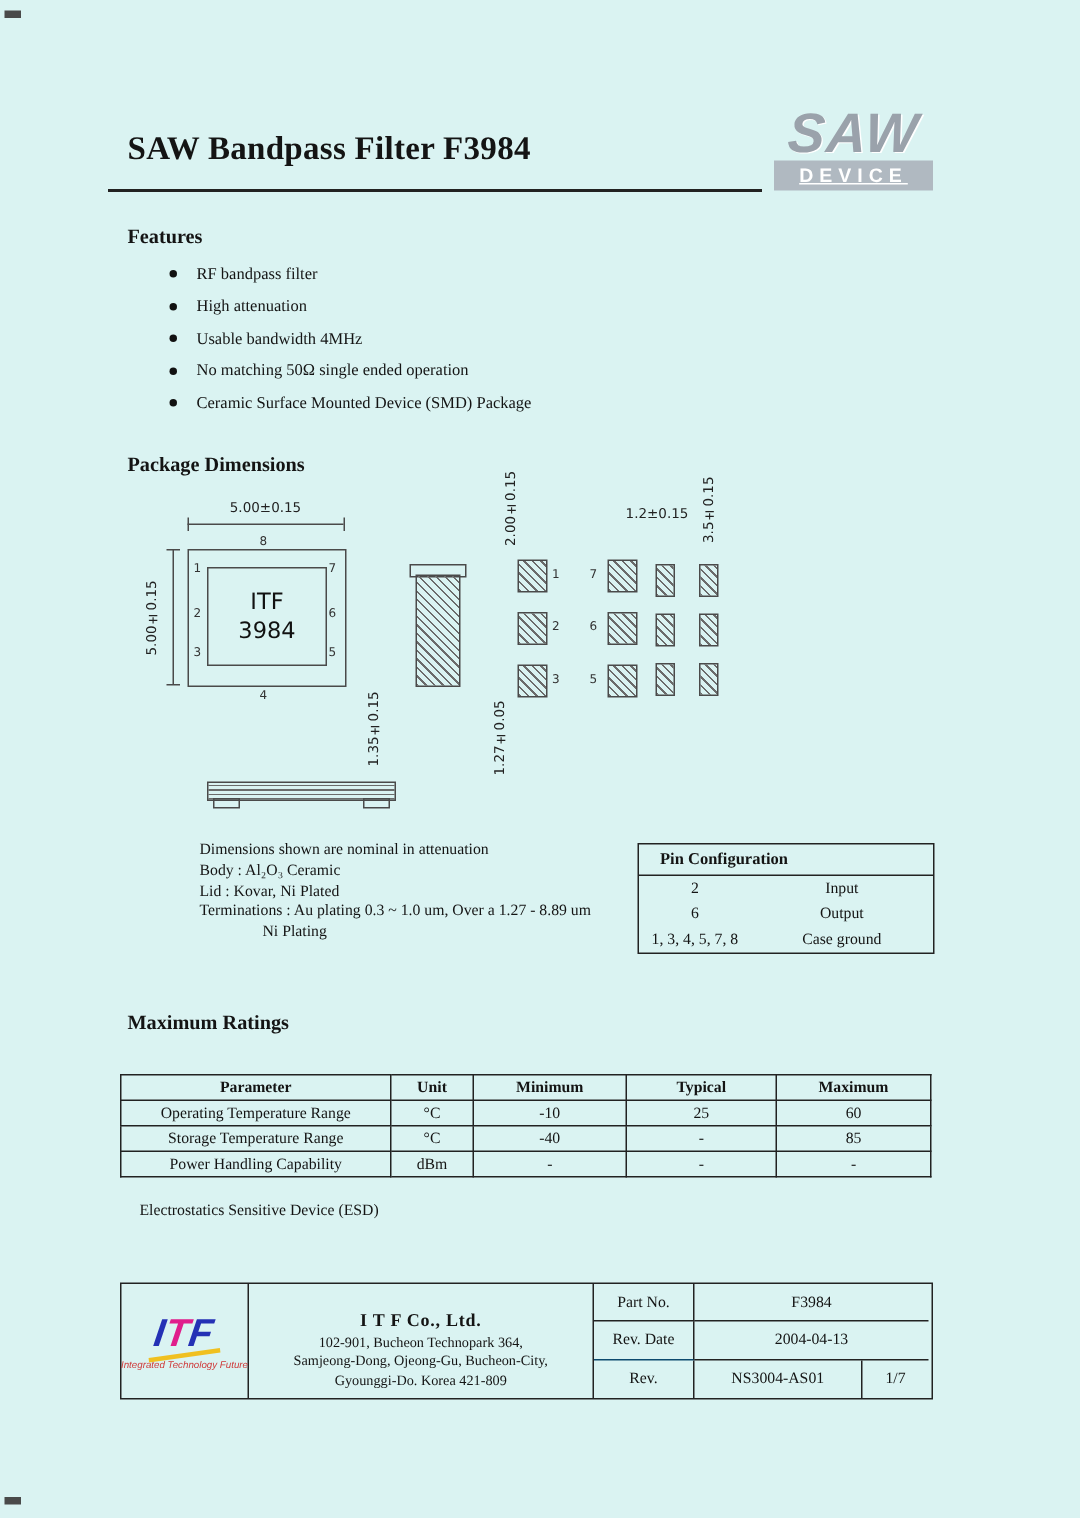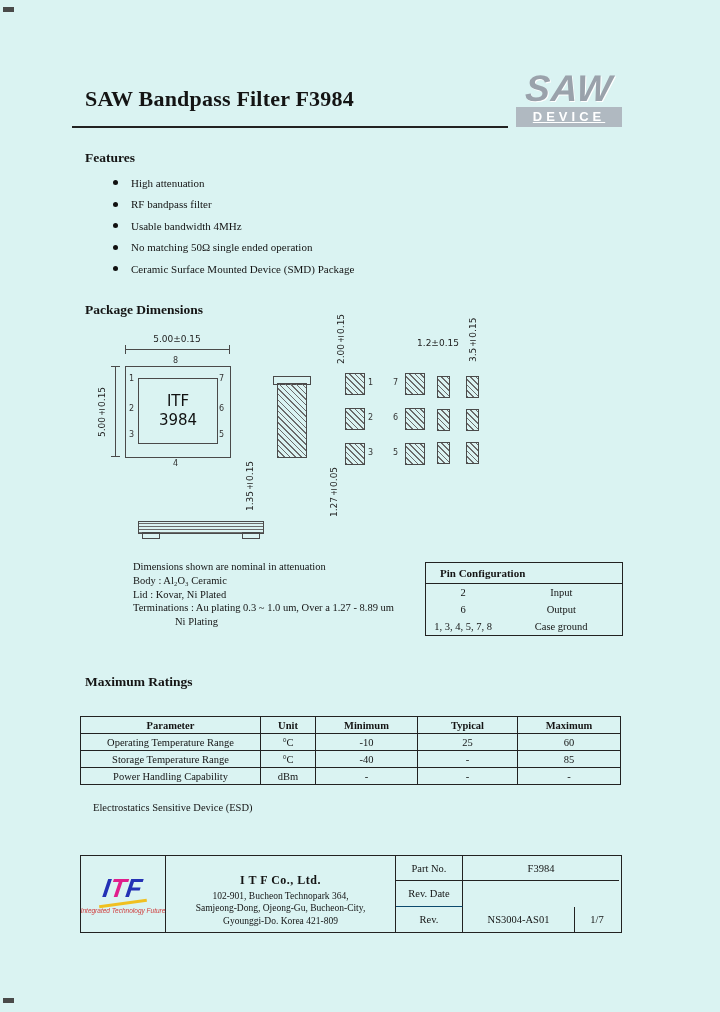--- a/index.html
+++ b/index.html
@@ -76,25 +76,25 @@
 
   <div class="brand">
     <div class="brand-saw">SAW</div>
     <div class="brand-device">DEVICE</div>
   </div>
 
   <div class="sec-h" style="left:85px;top:150px;">Features</div>
   <div class="features-list">
     <div class="feat">
         <span class="bullet"></span>
+        <span>RF bandpass filter</span>
+      </div>
+    <div class="feat">
+        <span class="bullet"></span>
         <span>High attenuation</span>
-      </div>
-    <div class="feat">
-        <span class="bullet"></span>
-        <span>RF bandpass filter</span>
       </div>
     <div class="feat">
         <span class="bullet"></span>
         <span>Usable bandwidth 4MHz</span>
       </div>
     <div class="feat">
         <span class="bullet"></span>
         <span>No matching 50Ω single ended operation</span>
       </div>
     <div class="feat">
@@ -250,18 +250,19 @@
     </div>
     <div class="fcell company-cell">
       <div class="company-name">I T F  Co., Ltd.</div>
       <div class="addr">102-901, Bucheon Technopark 364,</div>
       <div class="addr">Samjeong-Dong, Ojeong-Gu, Bucheon-City,</div>
       <div class="addr">Gyounggi-Do. Korea 421-809</div>
     </div>
     <div class="fcell lab1">Part No.</div>
     <div class="fcell val1">F3984</div>
     <div class="fcell lab2">Rev. Date</div>
+    <div class="fcell val2">2004-04-13</div>
     <div class="fcell lab3">Rev.</div>
     <div class="fcell val3">NS3004-AS01</div>
     <div class="fcell page-cell">1/7</div>
   </div>
 
 </div>
 
 </body></html>

